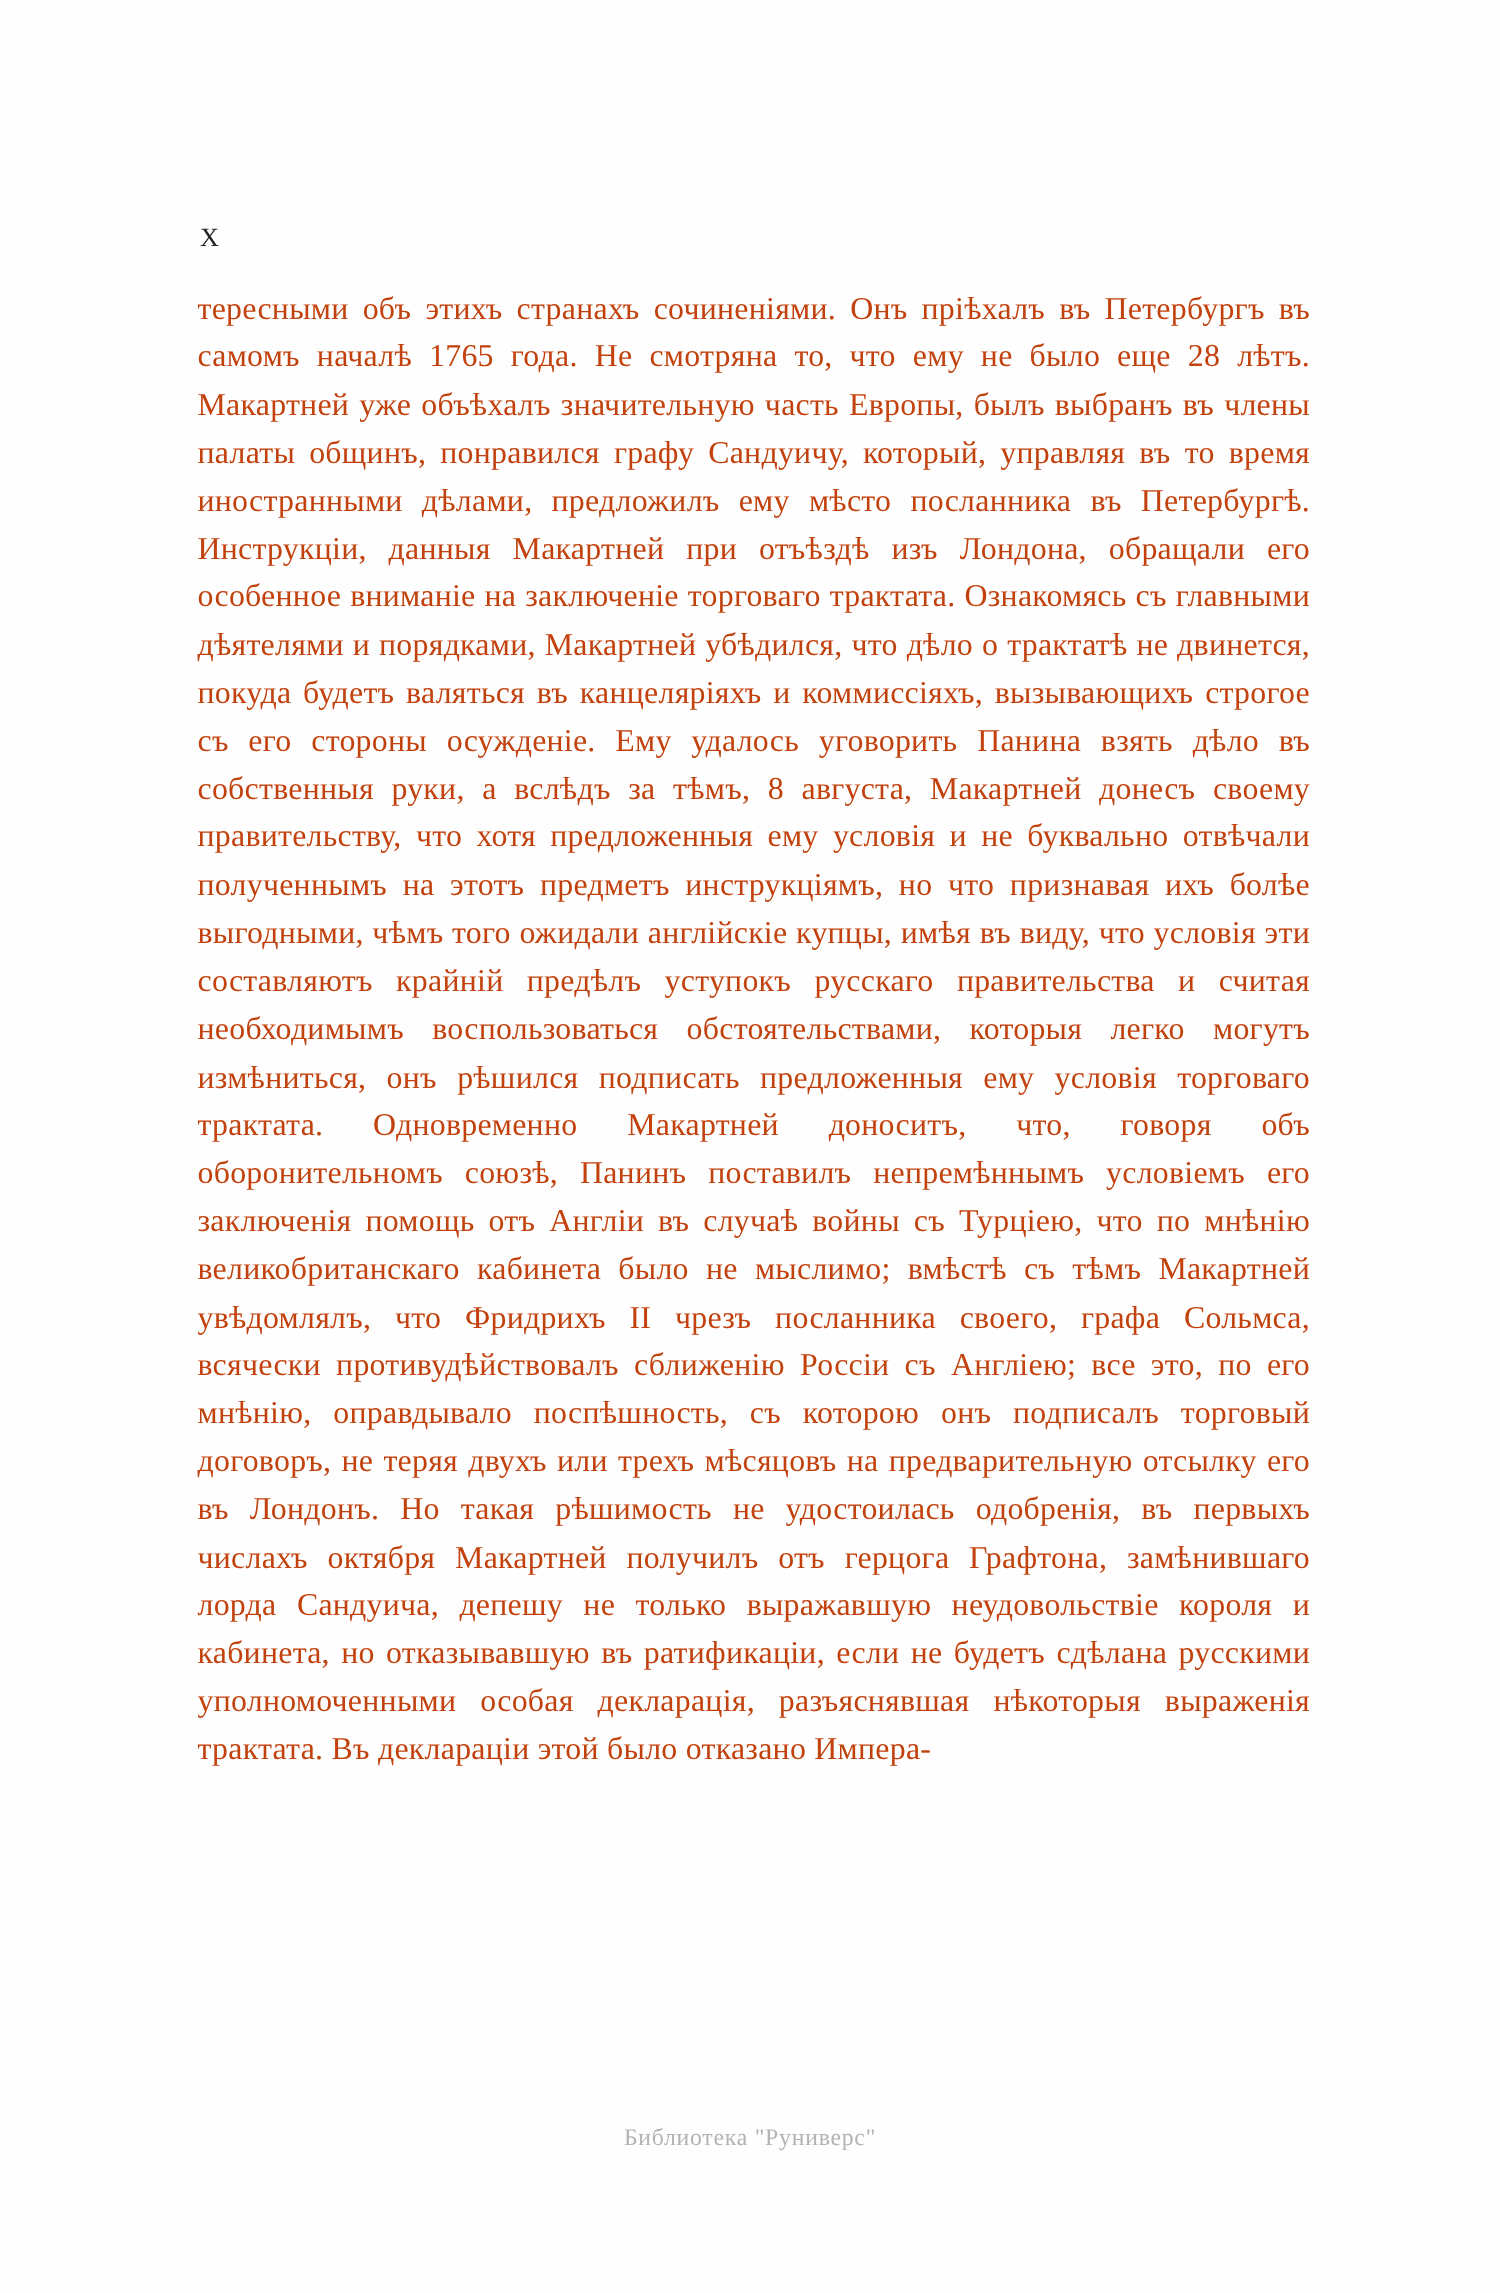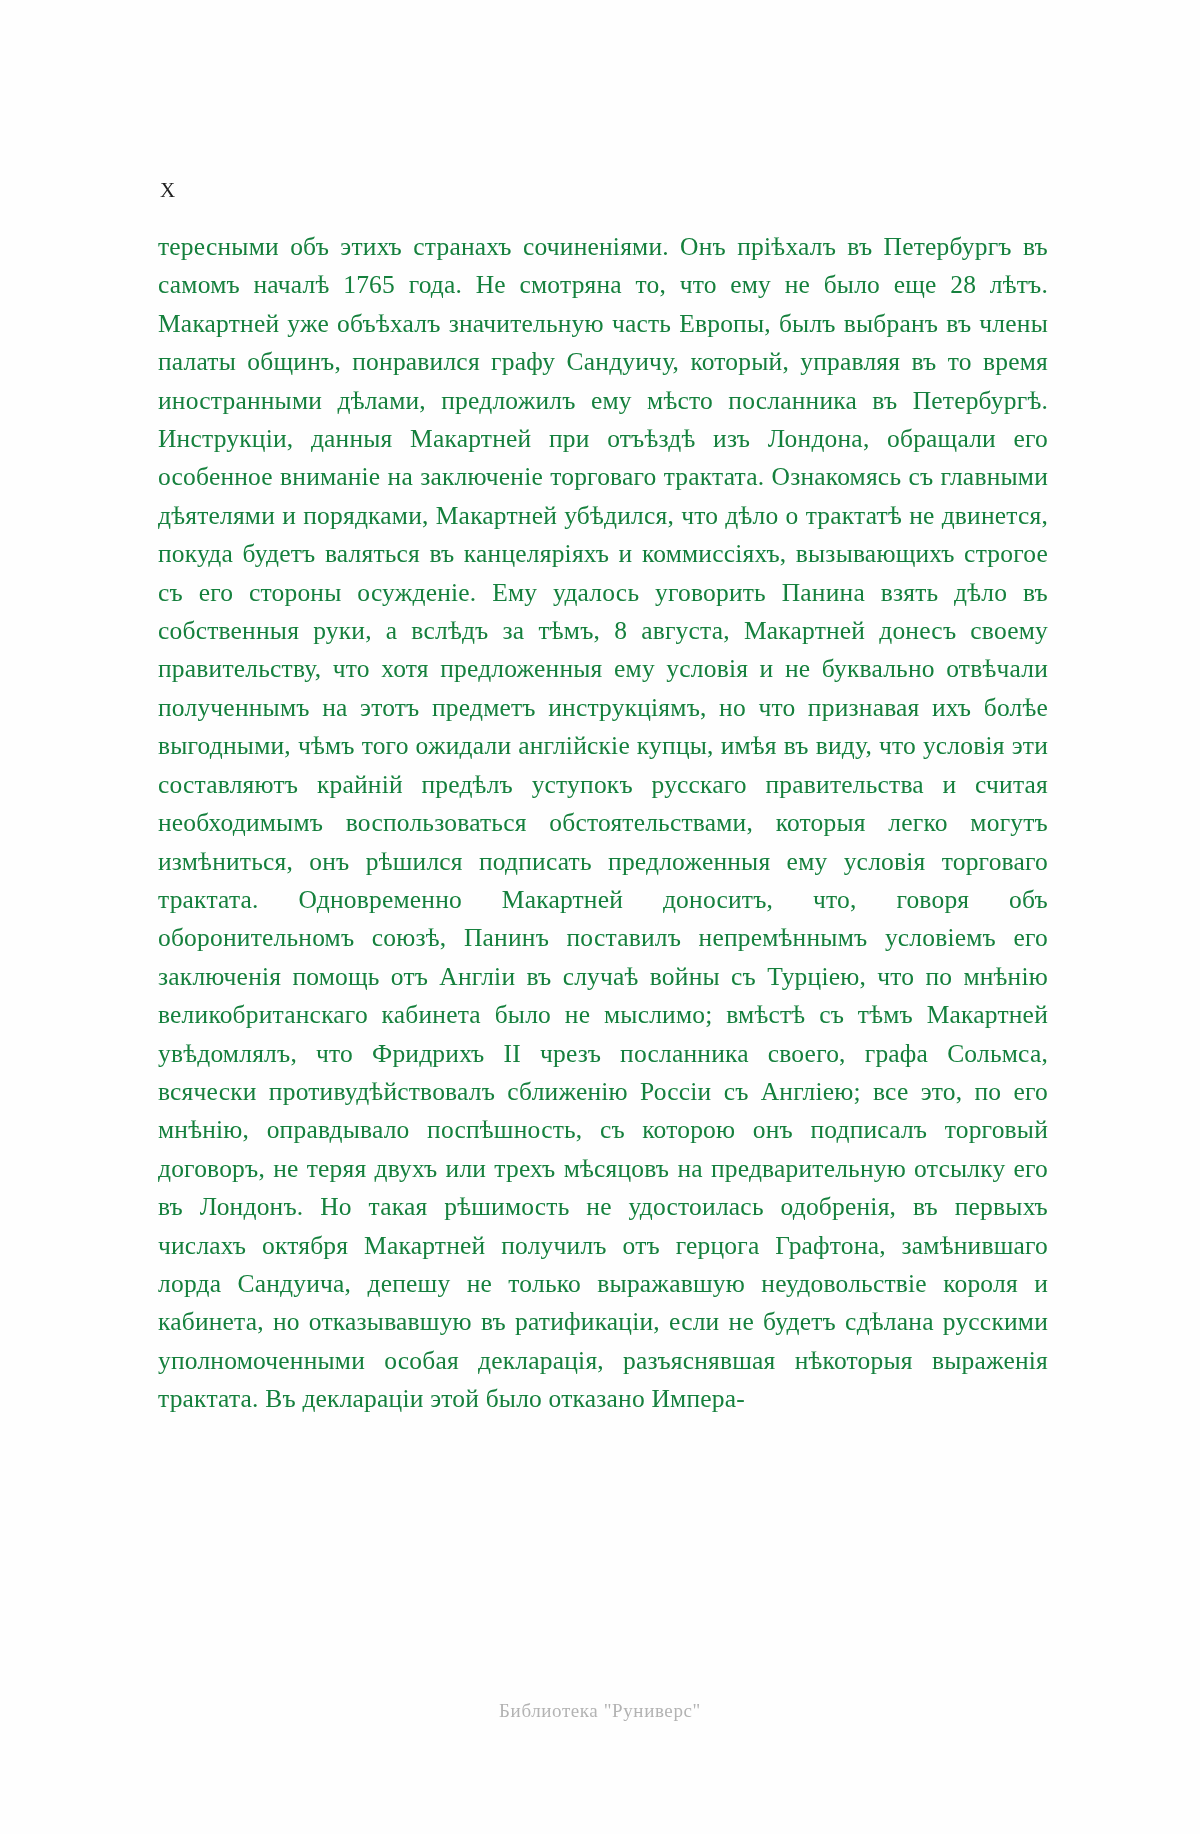--- a/index.html
+++ b/index.html
@@ -36,21 +36,21 @@
     left: 158px;
     top: 228px;
     width: 890px;
   }
   .text-block p {
     margin: 0;
     font-size: 25.5px;
     line-height: 38.4px;
     text-align: justify;
     text-justify: inter-word;
-    color: #15803d;
+    color: #c2410c;
     letter-spacing: 0.2px;
     -webkit-font-smoothing: none;
   }
   .footer-credit {
     position: absolute;
     left: 0;
     right: 0;
     top: 1700px;
     text-align: center;
     font-size: 19px;

